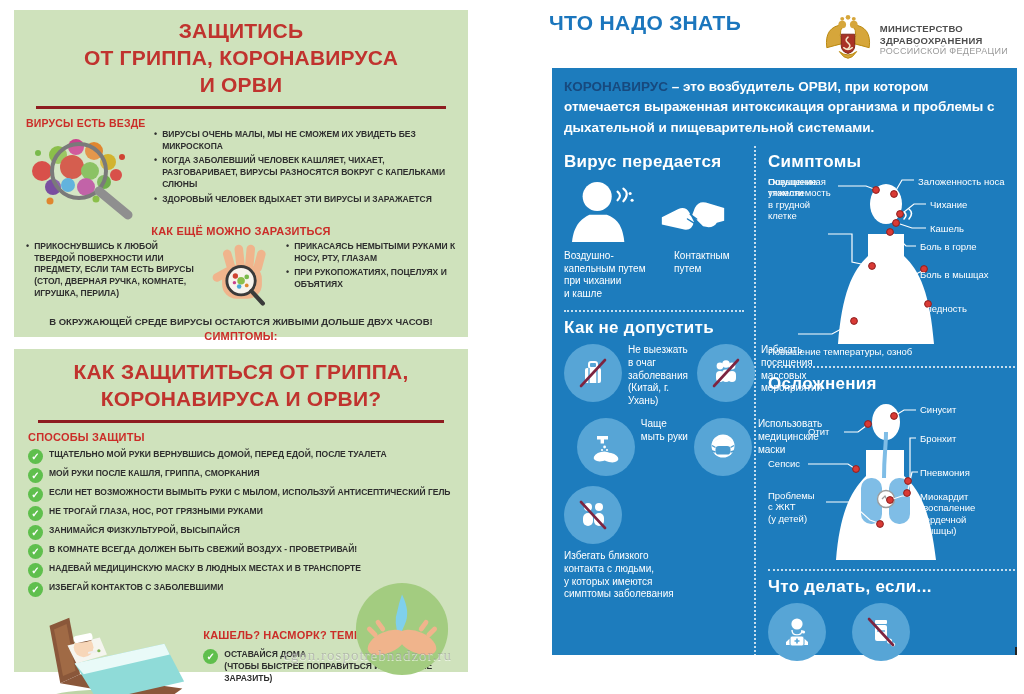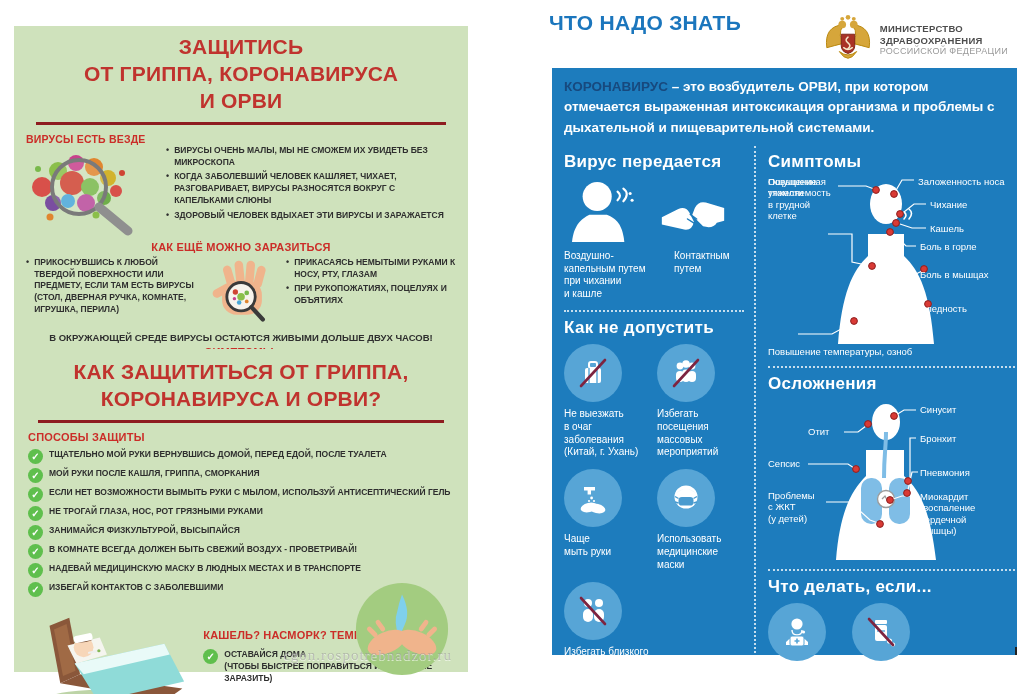--- a/index.html
+++ b/index.html
@@ -1,36 +1,36 @@
 <!DOCTYPE html>
 <html><head>
 <meta charset="utf-8">
 <style>
   * { margin:0; padding:0; box-sizing:border-box; }
   html,body { width:1024px; height:694px; background:#ffffff; font-family:"Liberation Sans", sans-serif; }
   #stage { position:relative; width:1024px; height:694px; background:#fff; overflow:hidden; }
 
   
   .g-poster { position:absolute; background:#cfe2bc; }
-  #poster1 { left:14px; top:26px; width:454px; height:327px; padding:8px 12px 4px; }
+  #poster1 { left:14px; top:10px; width:454px; height:327px; padding:8px 12px 4px; }
   #poster2 { left:14px; top:349px; width:454px; height:323px; padding:10px 14px 4px; }
   .g-title { color:#c0332e; font-weight:bold; text-align:center; font-size:21px; line-height:1.28; letter-spacing:.2px; }
   .g-rule { height:3px; background:#8e1d20; margin:7px 10px 8px; }
   .red-sub { color:#cb2d28; font-weight:bold; font-size:11px; letter-spacing:.2px; }
   .blk { color:#2e2e2e; font-weight:bold; font-size:8.5px; line-height:1.4; }
   .center { text-align:center; }
   .brow { display:flex; gap:5px; margin-bottom:3px; align-items:flex-start; }
   .bdot { color:#2e2e2e; font-size:9px; line-height:1.3; font-weight:bold; }
   .chk { width:15px; height:15px; border-radius:50%; color:#fff; font-size:10px; line-height:15px;
          text-align:center; font-weight:bold; flex:none; }
   .chk.red { background:#c11027; }
   .chk.green { background:#5fbf4d; }
   .crow { display:flex; gap:6px; align-items:flex-start; margin-bottom:4px; }
 
-  #p1-sec1 { display:flex; gap:12px; margin-top:2px; }
+  #p1-sec1 { display:flex; gap:0; margin-top:2px; }
   #p1-sec1-left { width:128px; flex:none; }
   #p1-sec1-right { padding-top:12px; }
   #p1-more-row { display:flex; gap:8px; margin-top:4px; align-items:flex-start; }
   #p1-more-left { width:172px; flex:none; }
   #p1-more-right { flex:1; }
   #p1-env { font-size:9.5px; margin-top:4px; }
   #p1-sym-row { display:flex; gap:6px; margin-top:3px; align-items:flex-start; }
   #p1-sym-left { width:160px; flex:none; padding-top:4px; }
   #p1-sym-right { flex:1; padding-top:4px; }
 
@@ -59,21 +59,21 @@
   .p3-h { font-size:17px; font-weight:bold; letter-spacing:.3px; margin:6px 0 4px; }
   .dothr { border-top:2px dotted rgba(255,255,255,.75); margin:9px 0 2px; }
   .p3-label { font-size:10px; line-height:1.28; }
   .pre { white-space:pre-line; }
   #trans-icons { display:flex; gap:22px; align-items:flex-end; margin:6px 0 8px 4px; }
   #trans-labels { display:flex; gap:18px; }
   #trans-labels .p3-label:first-child { width:92px; }
   .circ { width:58px; height:58px; border-radius:50%; background:#57a5d6; display:flex;
           align-items:center; justify-content:center; flex:none; }
   #prev-grid { display:grid; grid-template-columns:1fr 1fr; gap:10px 6px; margin-top:6px; }
-  .prev-item { display:flex; flex-direction:column; gap:6px; }
+  .prev-item { display:flex; gap:6px;justify-content:flex-end; }
   #prev-last { margin-top:10px; display:flex; flex-direction:column; gap:6px; }
   .diagram { position:relative; }
   #sym-diagram { height:168px; margin-top:2px; }
   #comp-diagram { height:162px; margin-top:2px; }
   .diagram svg.bodyfig { position:absolute; inset:0; }
   .dlabel { position:absolute; font-size:9.5px; line-height:1.22; }
   #sym-bottom { font-size:9.5px; margin-top:2px; }
   #actions-row { display:flex; gap:26px; margin-top:6px; }
   .action-item { display:flex; flex-direction:column; gap:6px; }
   #corner-tick { position:absolute; right:0; bottom:0; width:2px; height:8px; background:#222; }

